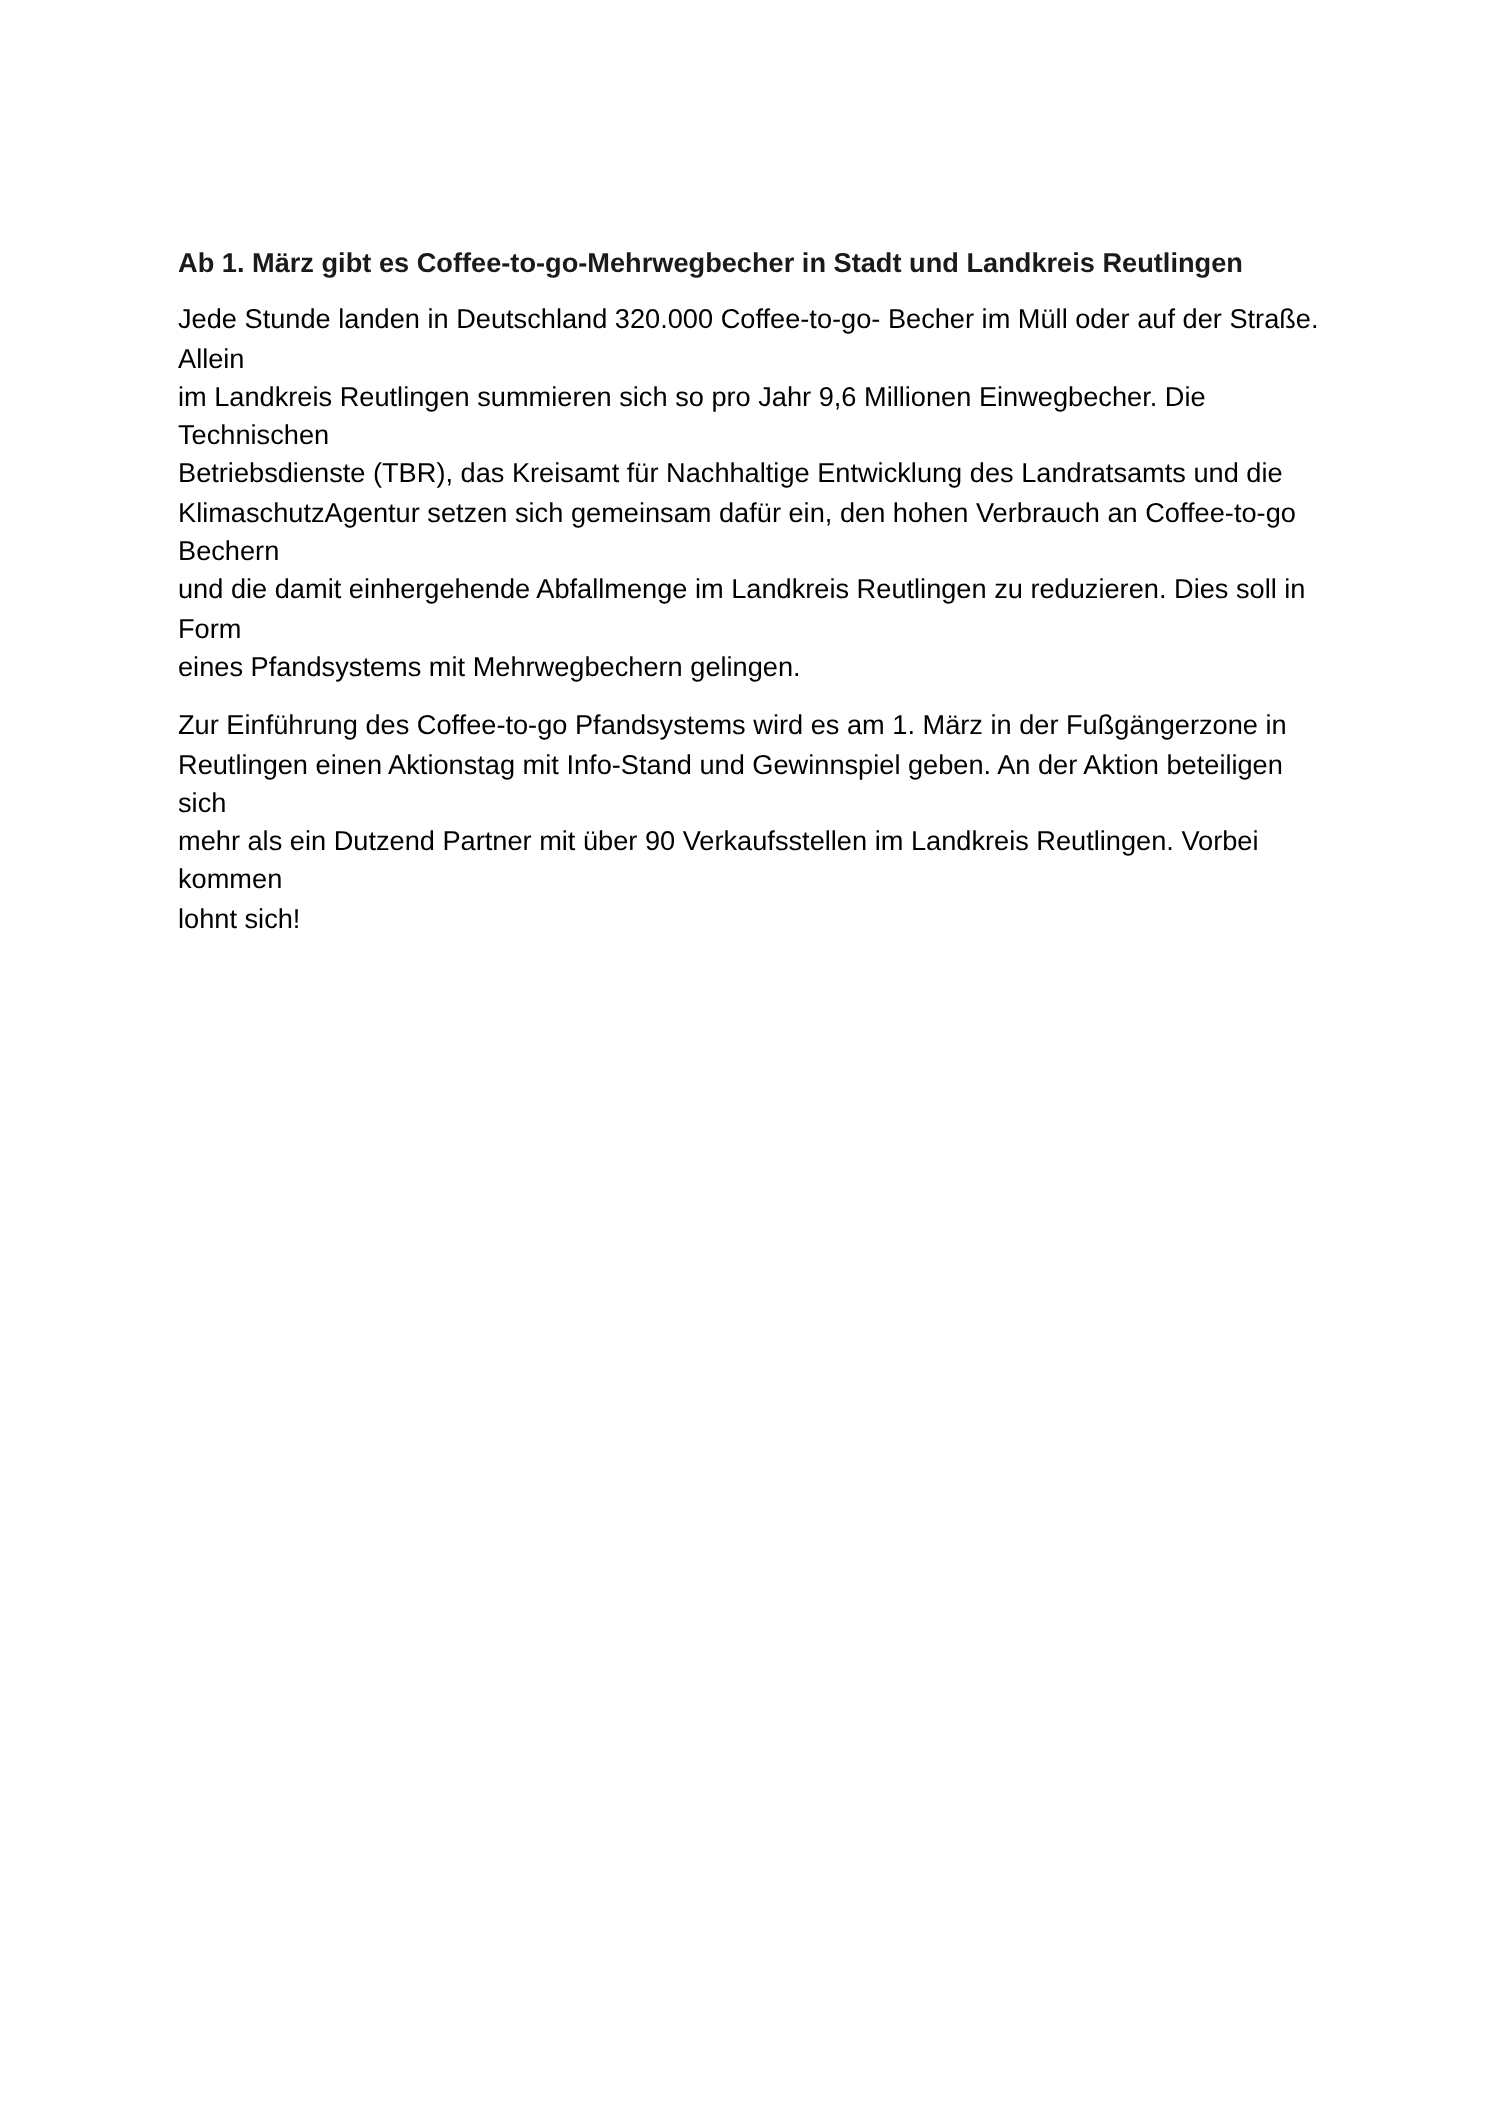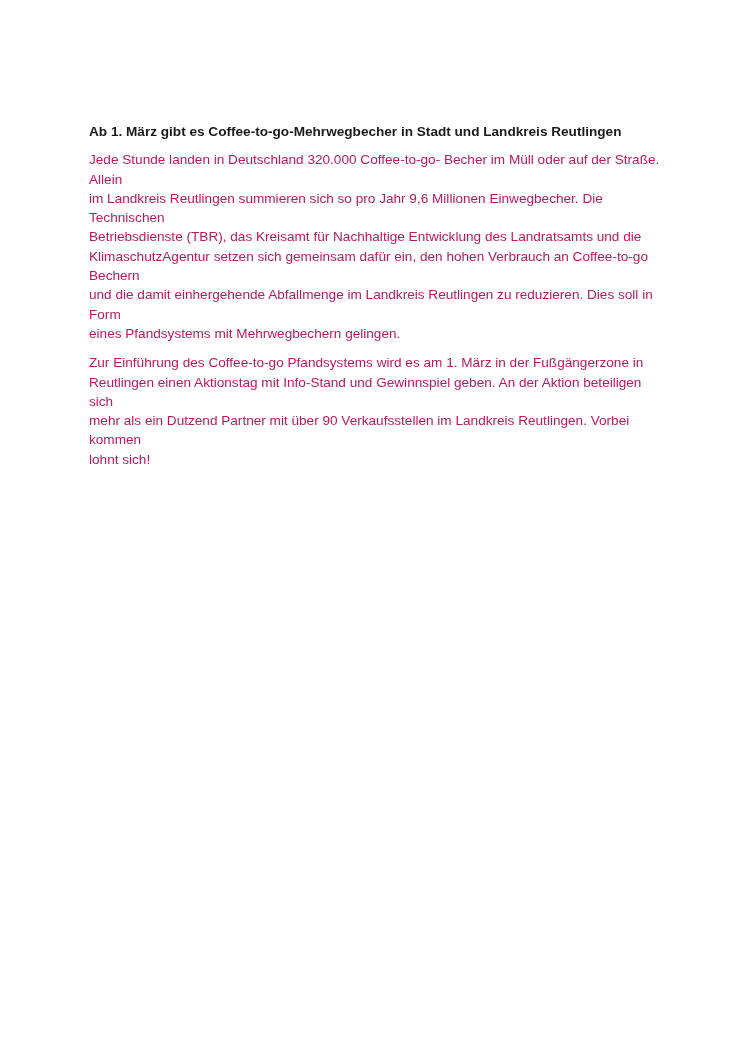--- a/index.html
+++ b/index.html
@@ -29,21 +29,21 @@
     line-height: 19.3px;
     margin: 0 0 9px 0;
     color: #1a1a1a;
   }
   .doc-paragraph {
     font-size: 13.6px;
     font-weight: 400;
     line-height: 19.3px;
     margin: 0 0 10px 0;
     white-space: pre-line;
-    color: #be185d;
+    color: #000000;
   }
 </style>
 </head>
 <body>
 
 <div class="page">
   <div class="content">
     <p class="doc-heading">Ab 1. März gibt es Coffee-to-go-Mehrwegbecher in Stadt und Landkreis Reutlingen</p>
     <p class="doc-paragraph">Jede Stunde landen in Deutschland 320.000 Coffee-to-go- Becher im Müll oder auf der Straße. Allein
 im Landkreis Reutlingen summieren sich so pro Jahr 9,6 Millionen Einwegbecher. Die Technischen

